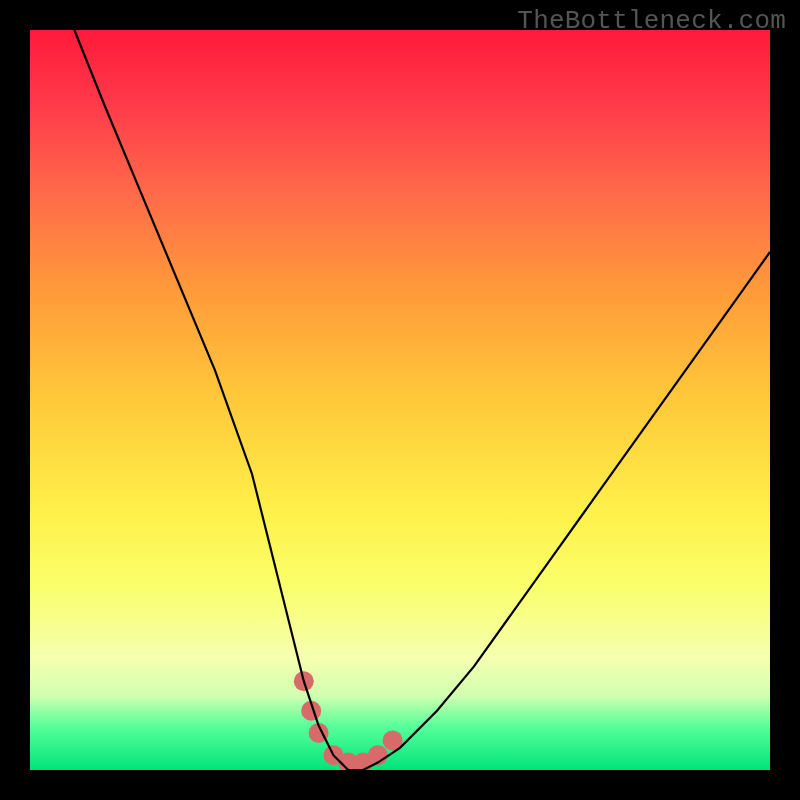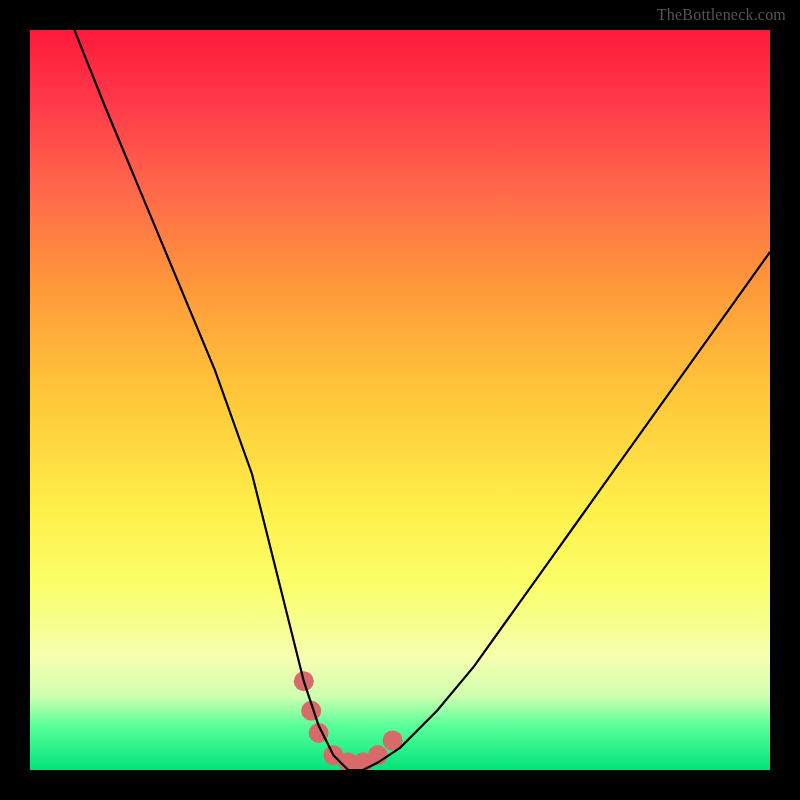--- a/index.html
+++ b/index.html
@@ -27,22 +27,22 @@
       #f5ffb0 85%,
       #d0ffb0 90%,
       #5aff9a 94%,
       #00e47a 100%
     );
   }
   .watermark {
     position: absolute;
     top: 6px;
     right: 14px;
-    font-family: Liberation Serif, serif;
-    font-size: 16px;
+    font-family: Liberation Mono, monospace;
+    font-size: 26px;
     font-weight: 500;
     color: #555;
     letter-spacing: 0.2px;
     user-select: none;
   }
   svg.curve {
     position: absolute;
     left: 0; top: 0;
     width: 100%; height: 100%;
   }

